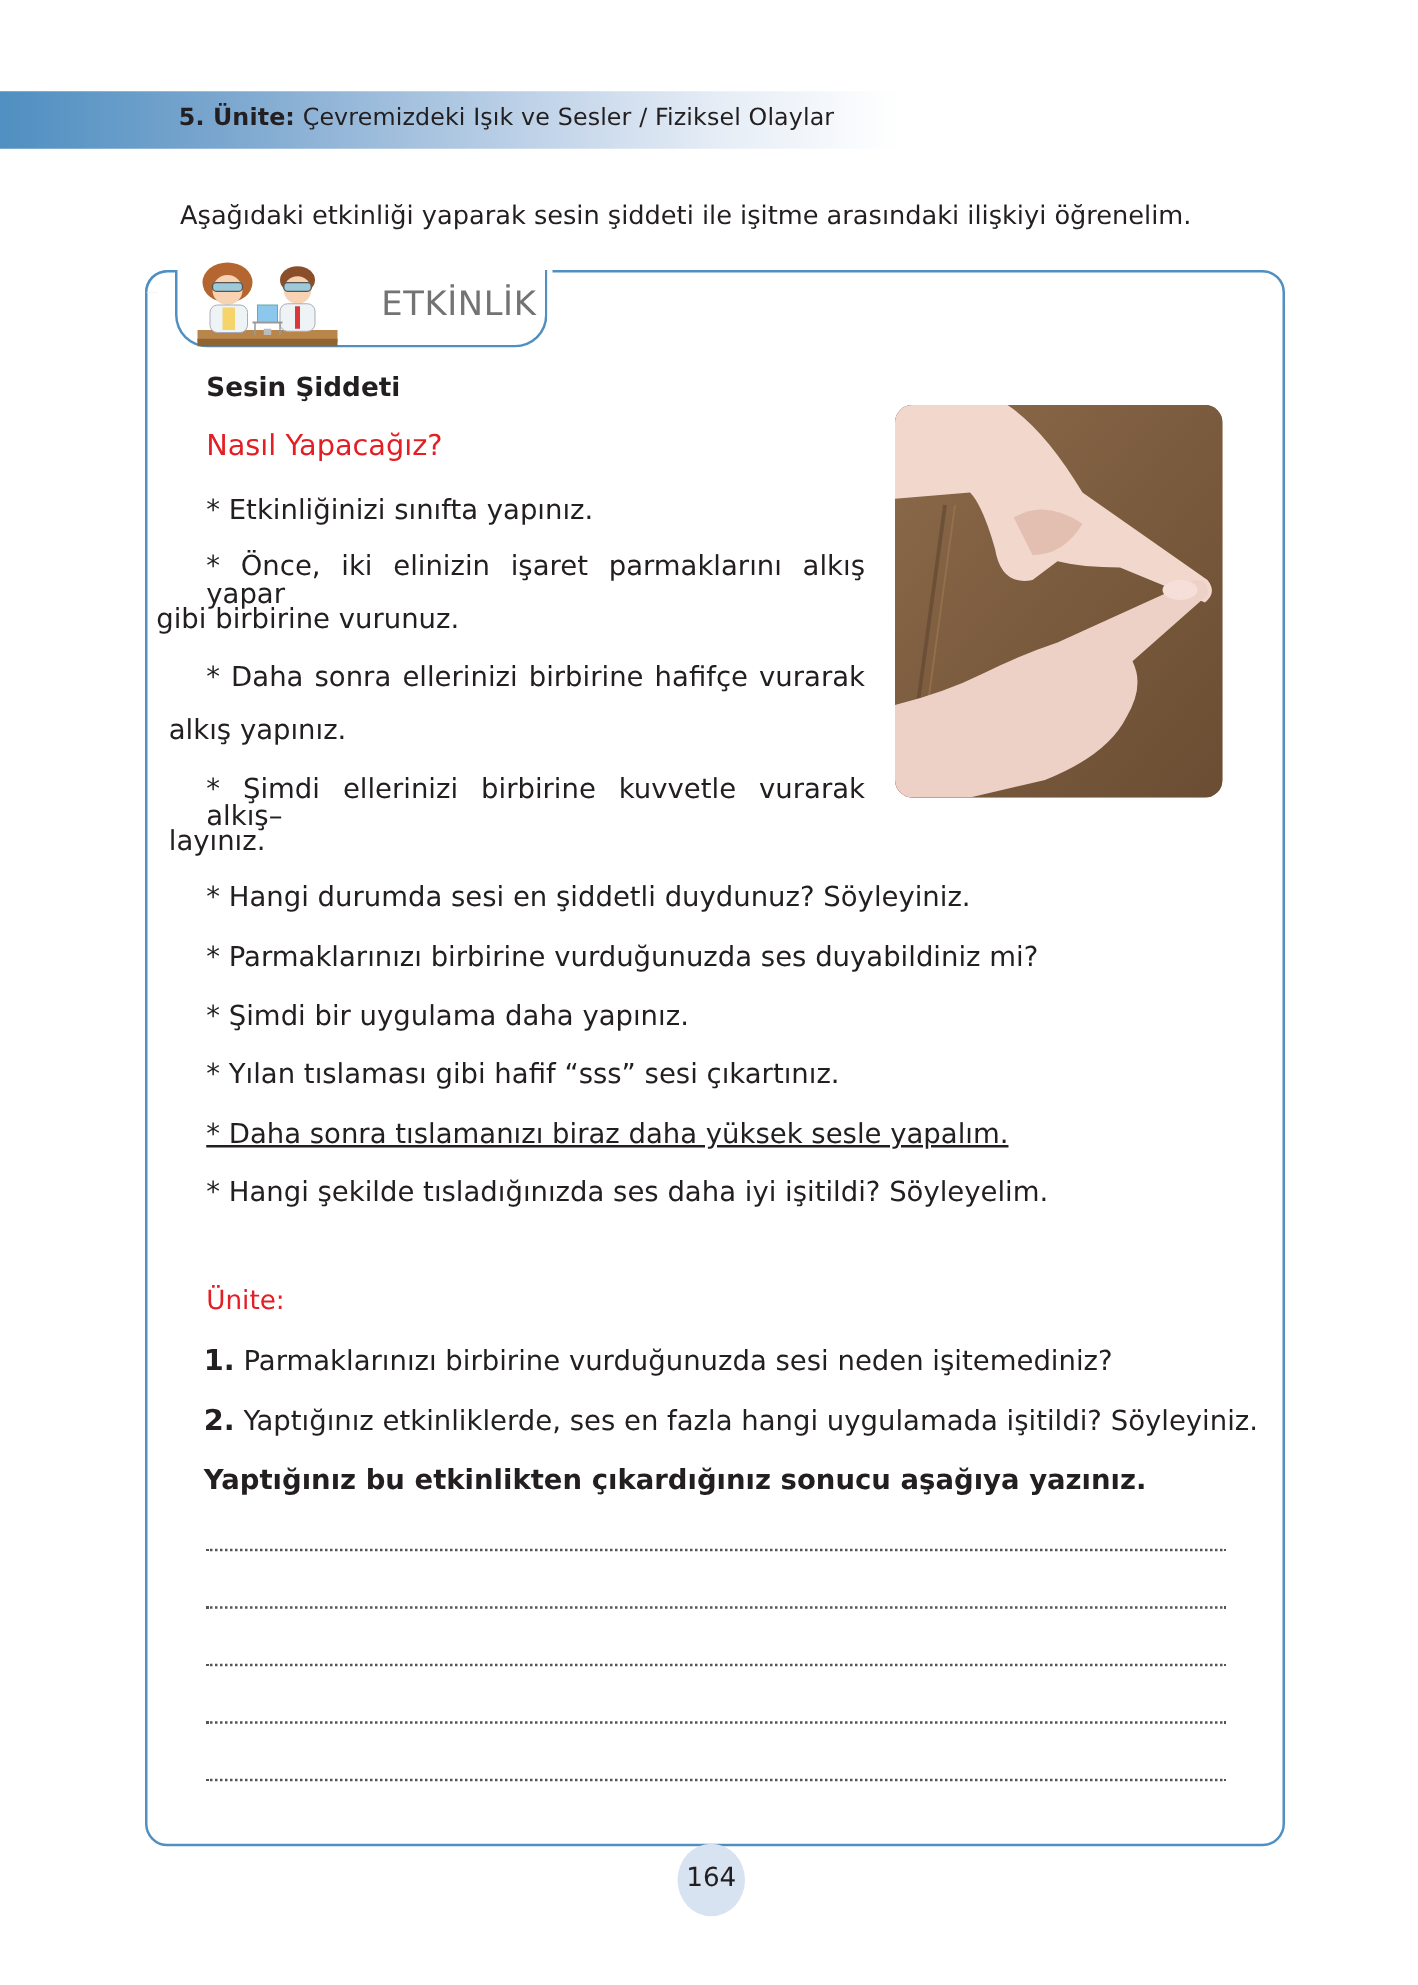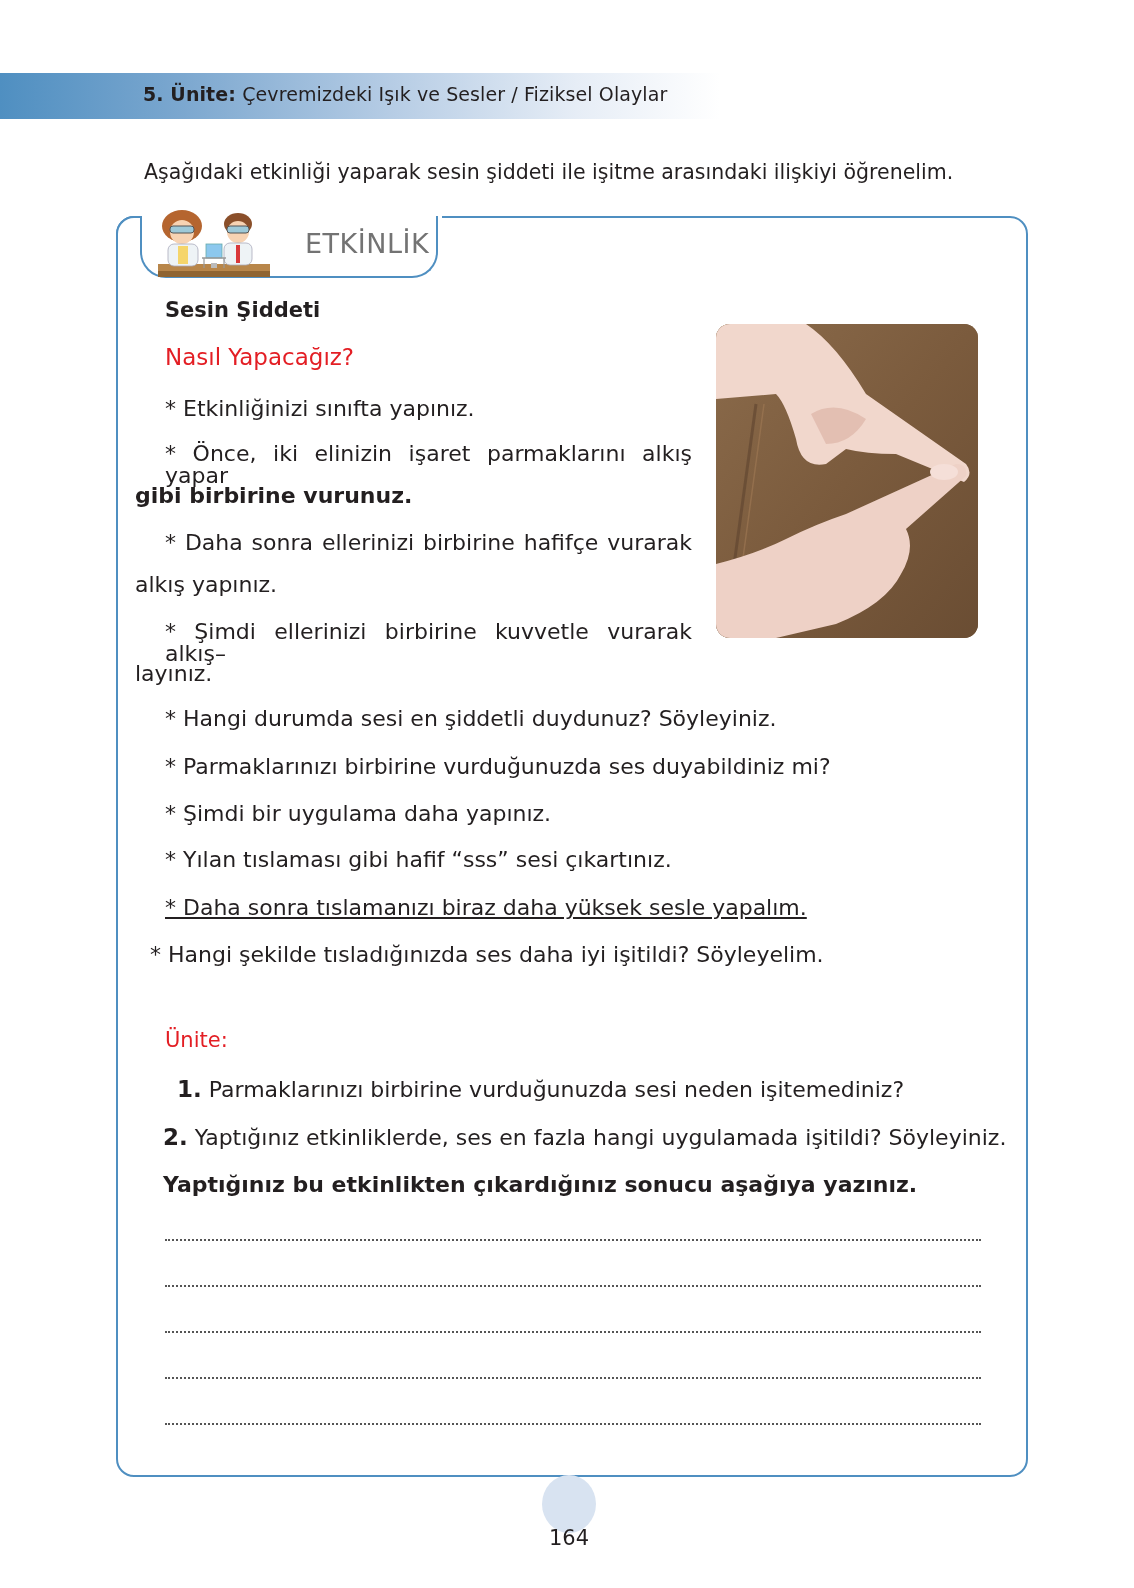--- a/index.html
+++ b/index.html
@@ -60,21 +60,21 @@
   .bold-line { font-weight: bold; }
   .dotline {
     position: absolute; left: 165px; width: 816px; height: 0;
     border-top: 2px dotted #555;
   }
   .page-badge {
     position: absolute; left: 542px; top: 1475px; width: 54px; height: 58px;
     border-radius: 50%; background: #d8e3f1;
   }
   .page-num {
-    position: absolute; left: 542px; top: 1490px; width: 54px; text-align: center; font-size: 21px; margin-top: 36px;
+    position: absolute; left: 542px; top: 1490px; width: 54px; text-align: center; font-size: 21px;
   }
 </style>
 </head>
 <body>
 
 <div class="header-band"></div>
 <div class="header-text">
   <span class="unit">5. Ünite:</span>
   <span>Çevremizdeki Işık ve Sesler / Fiziksel Olaylar</span>
 </div>
@@ -109,31 +109,31 @@
   <line x1="74" y1="50" x2="74" y2="60" stroke="#999" stroke-width="1.2"></line>
   <rect x="61" y="55" width="6" height="5" fill="#bbb"></rect>
 </svg>
 <div class="tab-title">ETKİNLİK</div>
 
 <div class="section-title">Sesin Şiddeti</div>
 <div class="howto-title">Nasıl Yapacağız?</div>
 
 <div class="line" style="left:165px; top:398px;">* Etkinliğinizi sınıfta yapınız.</div>
 <div class="line justify" style="left:165px; top:443px; width:527px;">* Önce, iki elinizin işaret parmaklarını alkış yapar</div>
-<div class="line" style="left:135px; top:485px;font-weight:bold;">gibi birbirine vurunuz.</div>
+<div class="line" style="left:125px; top:485px;">gibi birbirine vurunuz.</div>
 <div class="line justify" style="left:165px; top:532px; width:527px;">* Daha sonra ellerinizi birbirine hafifçe vurarak</div>
 <div class="line" style="left:135px; top:574px;">alkış yapınız.</div>
 <div class="line justify" style="left:165px; top:621px; width:527px;">* Şimdi ellerinizi birbirine kuvvetle vurarak alkış–</div>
 <div class="line" style="left:135px; top:663px;">layınız.</div>
 <div class="line" style="left:165px; top:708px;">* Hangi durumda sesi en şiddetli duydunuz? Söyleyiniz.</div>
 <div class="line" style="left:165px; top:756px;">* Parmaklarınızı birbirine vurduğunuzda ses duyabildiniz mi?</div>
 <div class="line" style="left:165px; top:803px;">* Şimdi bir uygulama daha yapınız.</div>
 <div class="line" style="left:165px; top:849px;">* Yılan tıslaması gibi hafif “sss” sesi çıkartınız.</div>
 <div class="line" style="left:165px; top:897px;text-decoration:underline;">* Daha sonra tıslamanızı biraz daha yüksek sesle yapalım.</div>
-<div class="line" style="left:150px; top:944px;">* Hangi şekilde tısladığınızda ses daha iyi işitildi? Söyleyelim.</div>
+<div class="line" style="left:165px; top:944px;">* Hangi şekilde tısladığınızda ses daha iyi işitildi? Söyleyelim.</div>
 
 <div class="photo">
   <svg width="262" height="314" viewBox="0 0 262 314">
     <defs>
       <linearGradient id="wood" x1="0" y1="0" x2="1" y2="1">
         <stop offset="0" stop-color="#8b6b4b"></stop>
         <stop offset="0.5" stop-color="#7b5b3d"></stop>
         <stop offset="1" stop-color="#6a4d33"></stop>
       </linearGradient>
     </defs>
@@ -143,21 +143,21 @@
 
     <path d="M0 0 L90 0 Q120 20 150 70 L250 140 Q258 150 248 158 L180 130 Q150 130 130 125 L110 140 Q85 145 80 115 Q70 80 60 70 L0 75 Z" fill="#f1d7cc"></path>
     <path d="M95 90 Q120 75 150 95 Q135 120 110 120 Z" fill="#e3bfb2"></path>
 
     <path d="M0 240 Q40 230 70 215 Q100 200 130 190 L240 140 Q252 140 250 152 L190 205 Q200 225 185 250 Q170 280 120 300 L60 314 L0 314 Z" fill="#eed1c6"></path>
     <ellipse cx="228" cy="148" rx="14" ry="8" fill="#f5dfd8"></ellipse>
   </svg>
 </div>
 
 <div class="result-title">Ünite:</div>
-<div class="line" style="left:163px; top:1078px;margin-left:14px;">
+<div class="line" style="left:163px; top:1078px;">
   <span class="num">1.</span>
   <span>Parmaklarınızı birbirine vurduğunuzda sesi neden işitemediniz?</span>
 </div>
 <div class="line" style="left:163px; top:1126px;">
   <span class="num">2.</span>
   <span>Yaptığınız etkinliklerde, ses en fazla hangi uygulamada işitildi? Söyleyiniz.</span>
 </div>
 <div class="line bold-line" style="left:163px; top:1174px;">Yaptığınız bu etkinlikten çıkardığınız sonucu aşağıya yazınız.</div>
 
 <div class="dotline" style="top:1239px;"></div>

